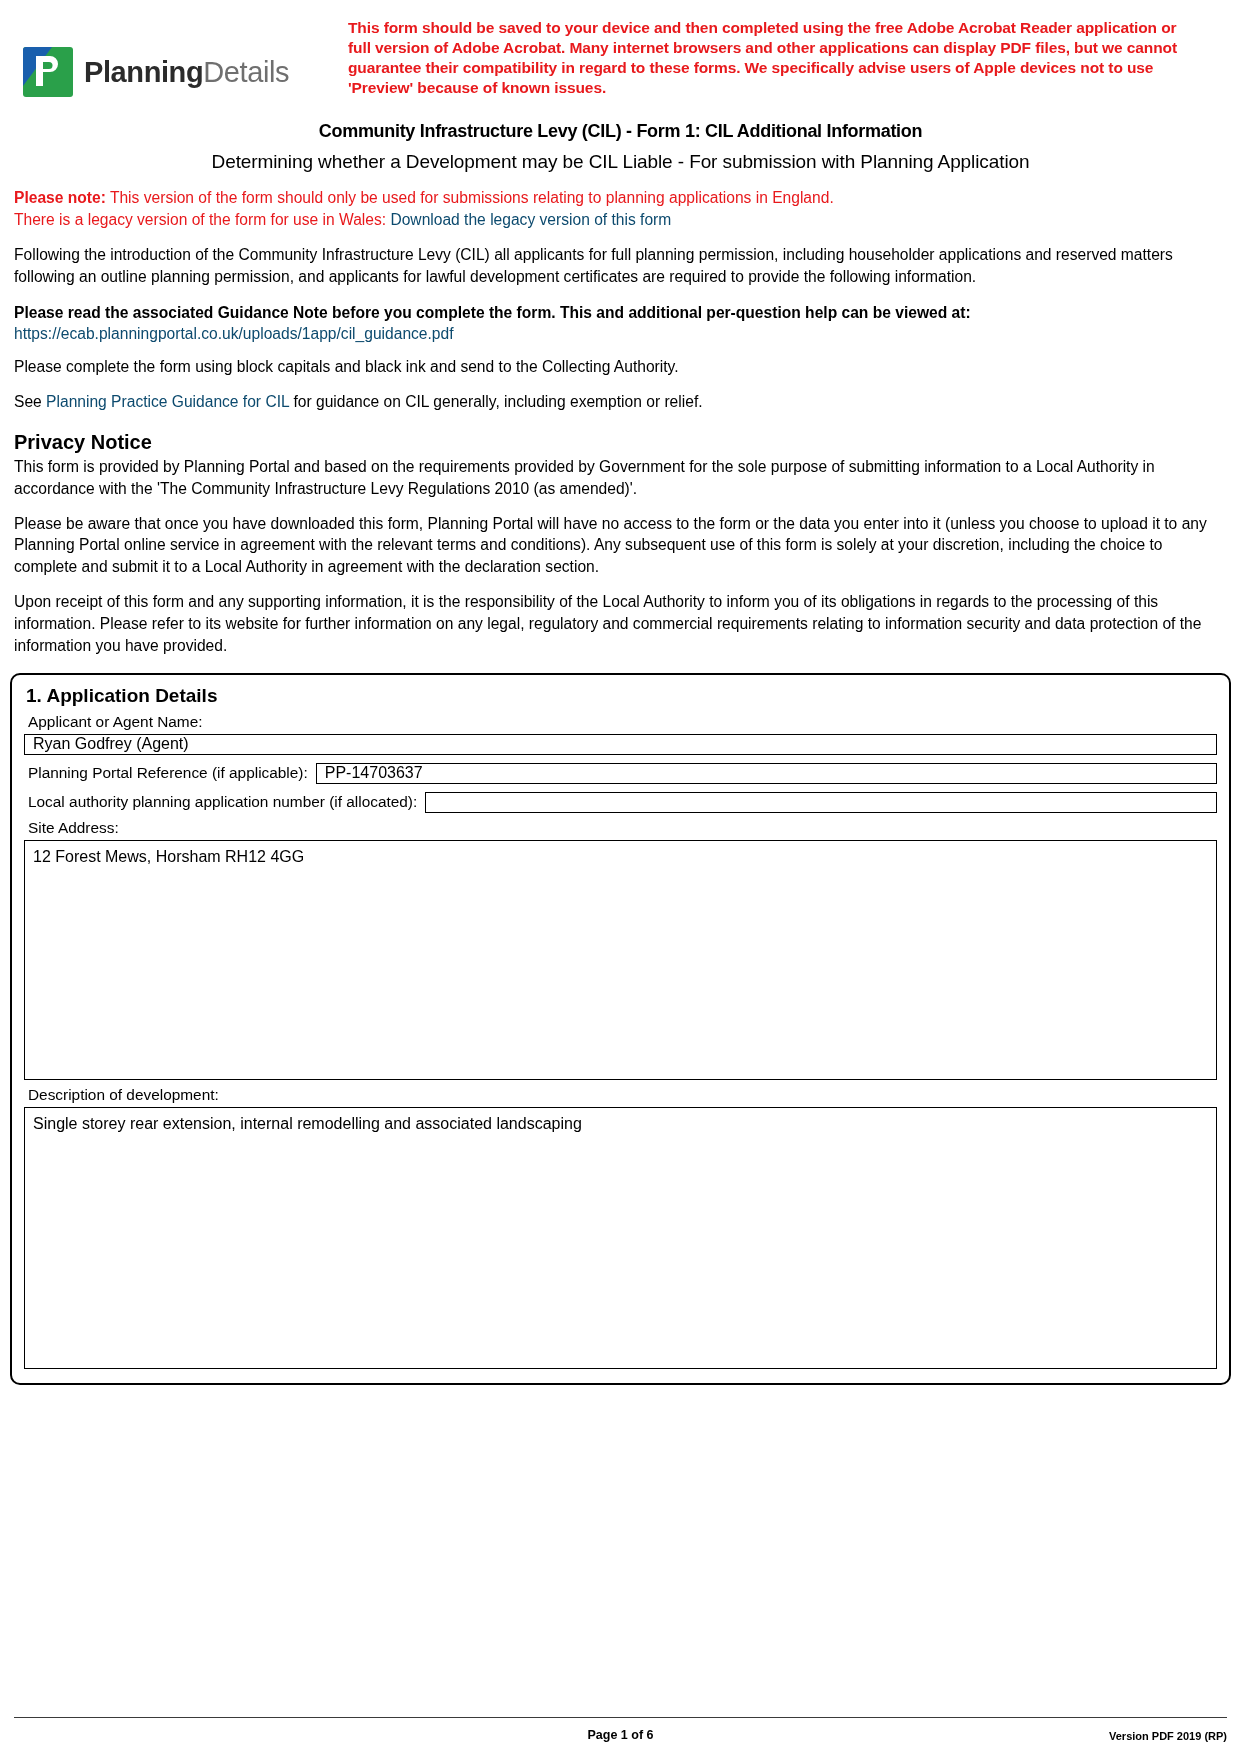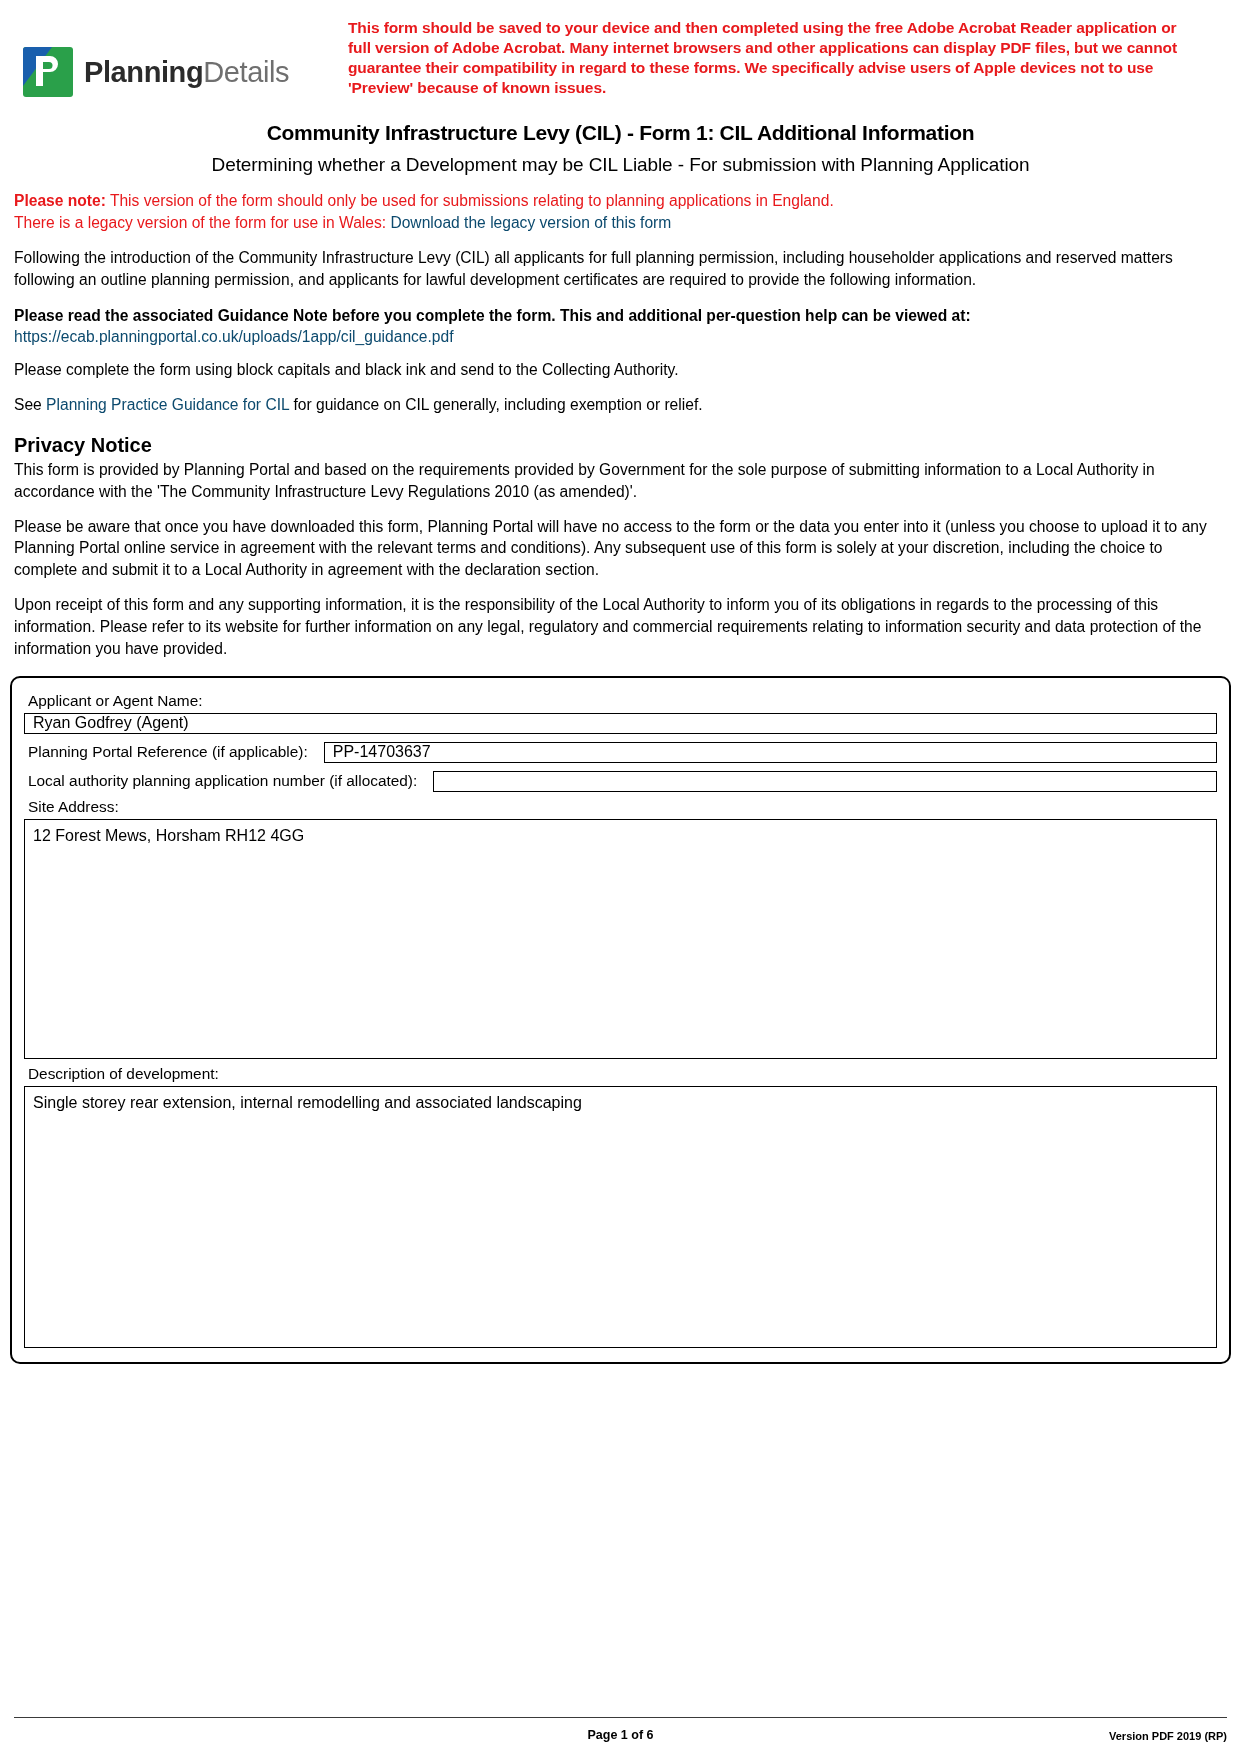--- a/index.html
+++ b/index.html
@@ -61,21 +61,21 @@
     font-size: 15.5px;
     line-height: 1.30;
     padding-top: 8px;
     padding-left: 6px;
     letter-spacing: -0.1px;
   }
 
   
   .doc-title {
     text-align: center;
-    font-size: 21px;
+    font-size: 18px;
     font-weight: bold;
     margin: 22px 0 0 0;
     letter-spacing: -0.3px;
   }
   .doc-subtitle {
     text-align: center;
     font-size: 19px;
     margin: 9px 0 0 0;
     letter-spacing: -0.1px;
   }
@@ -143,21 +143,20 @@
     display: flex;
     align-items: center;
     padding-left: 8px;
     font-size: 16px;
     background: #fff;
   }
   .inline-row {
     display: flex;
     align-items: center;
     margin-top: 8px;
-    gap: 8px;
   }
   .inline-row .field-label {
     margin: 0 8px 0 4px;
     white-space: nowrap;
   }
   .inline-row .input-box { flex: 1; }
   .textarea-box {
     border: 1px solid #000;
     box-sizing: border-box;
     padding: 7px 8px;
@@ -236,20 +235,21 @@
 
     <p class="para"><span>See </span><a class="link" href="#">Planning Practice Guidance for CIL</a><span> for guidance on CIL generally, including exemption or relief.</span></p>
 
     <h2 class="privacy">Privacy Notice</h2>
     <p class="para" style="margin-top:2px">This form is provided by Planning Portal and based on the requirements provided by Government for the sole purpose of submitting information to a Local Authority in accordance with the 'The Community Infrastructure Levy Regulations 2010 (as amended)'.</p>
     <p class="para">Please be aware that once you have downloaded this form, Planning Portal will have no access to the form or the data you enter into it (unless you choose to upload it to any Planning Portal online service in agreement with the relevant terms and conditions). Any subsequent use of this form is solely at your discretion, including the choice to complete and submit it to a Local Authority in agreement with the declaration section.</p>
     <p class="para">Upon receipt of this form and any supporting information, it is the responsibility of the Local Authority to inform you of its obligations in regards to the processing of this information. Please refer to its website for further information on any legal, regulatory and commercial requirements relating to information security and data protection of the information you have provided.</p>
   </div>
 
   <div class="section-box">
+    <div class="section-heading">1. Application Details</div>
 
     <div class="field-label">Applicant or Agent Name:</div>
     <div class="input-box">Ryan Godfrey (Agent)</div>
 
     <div class="inline-row">
       <div class="field-label">Planning Portal Reference (if applicable):</div>
       <div class="input-box">PP-14703637</div>
     </div>
 
     <div class="inline-row">

